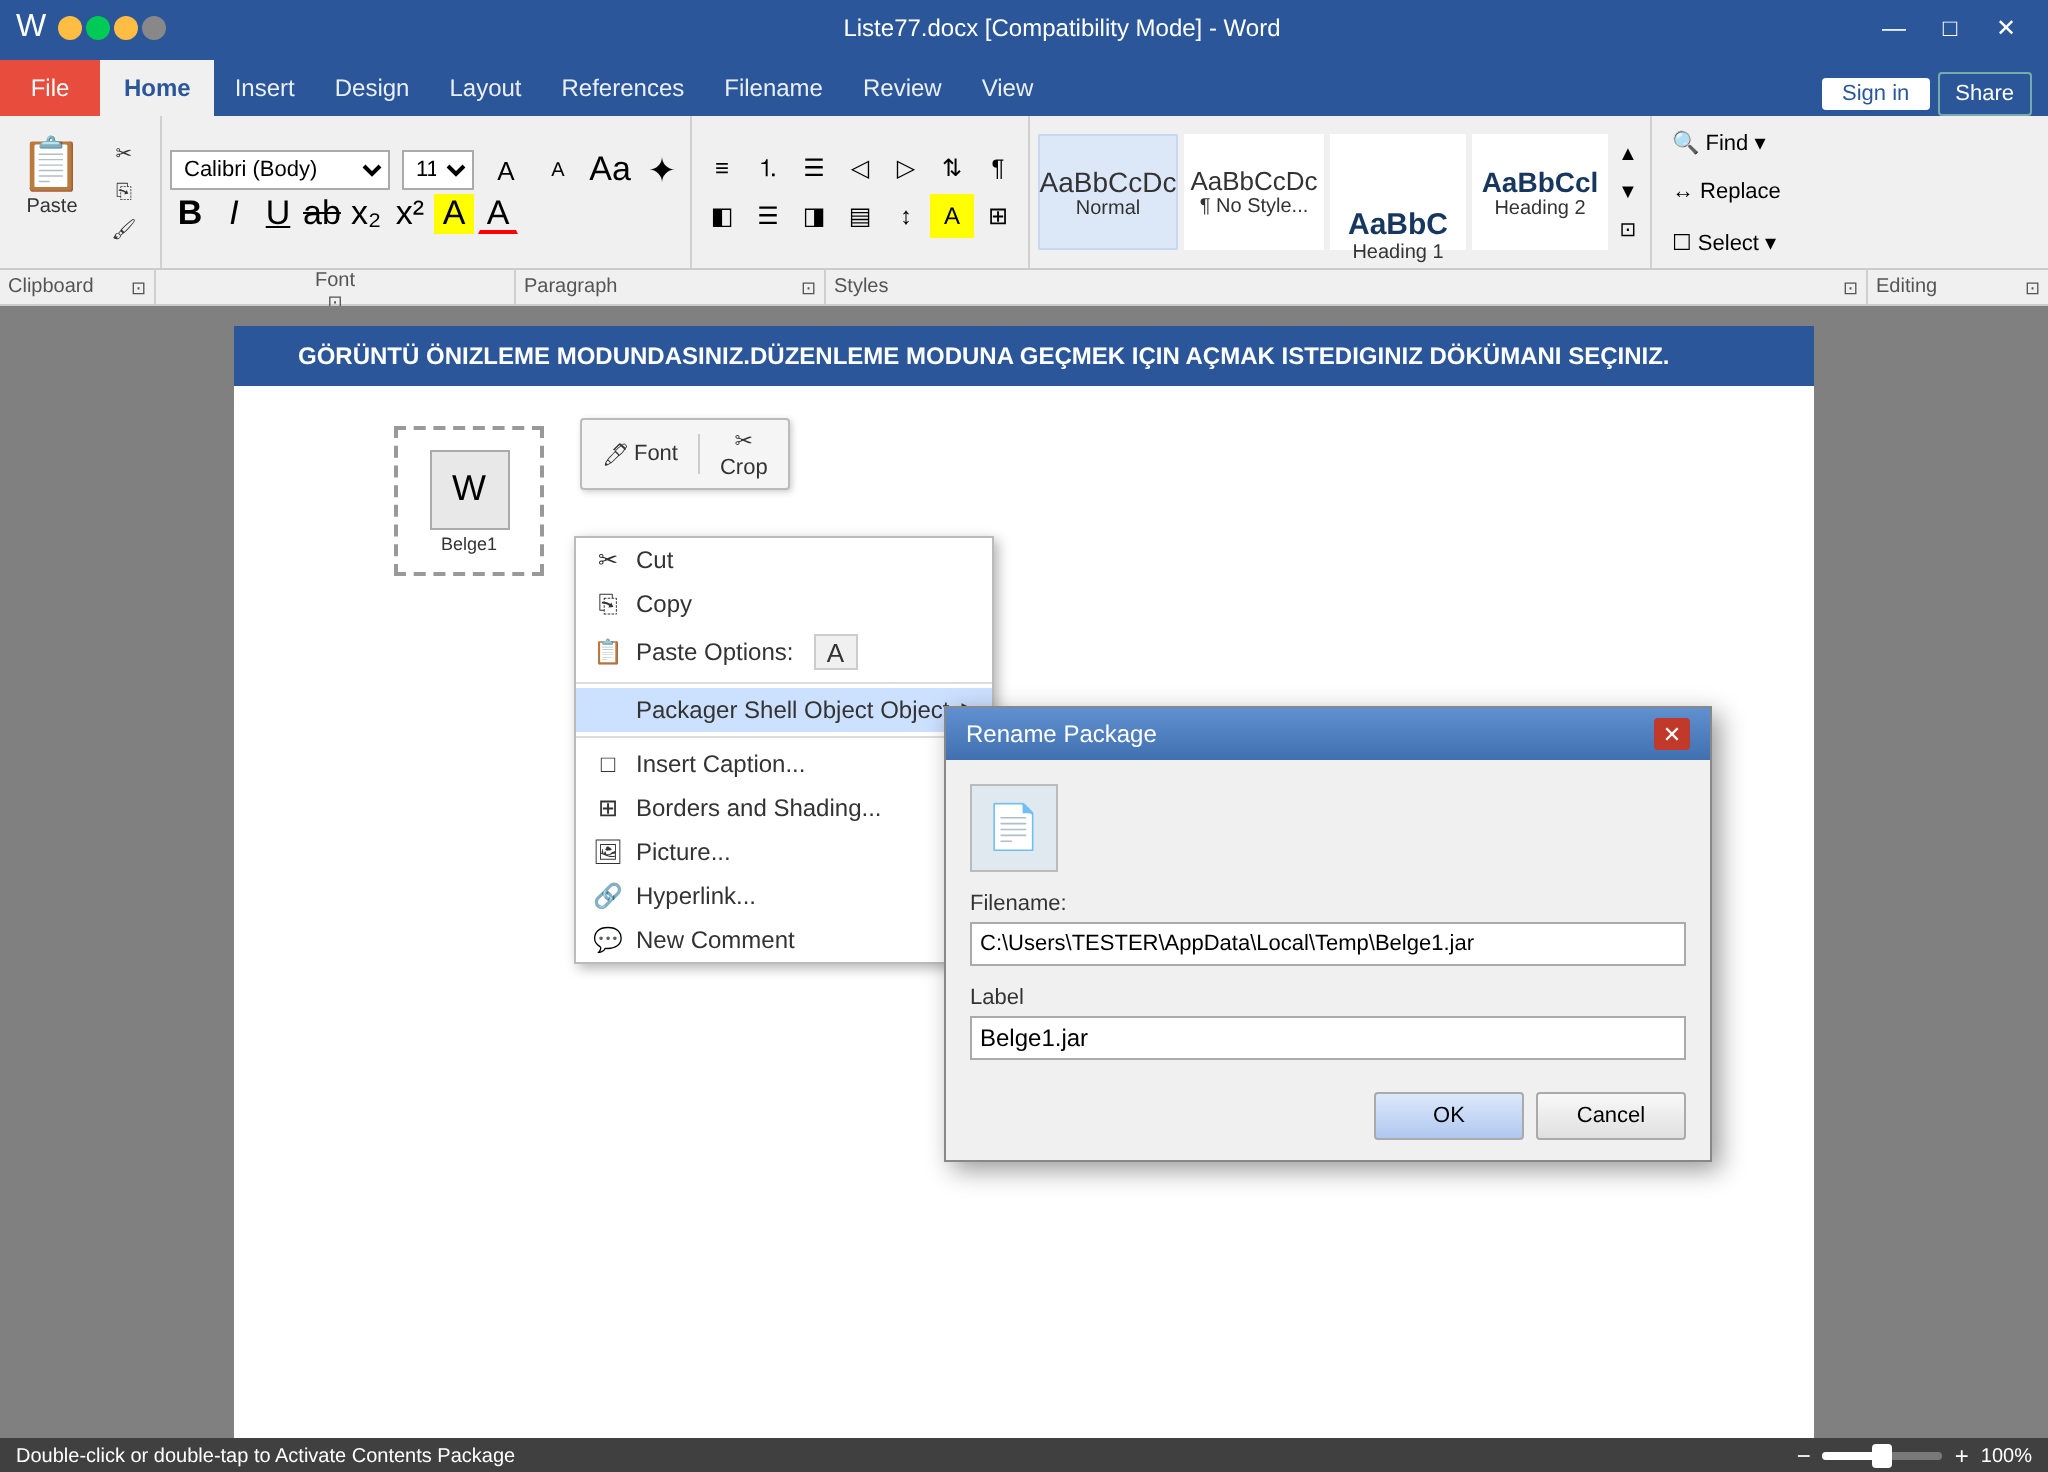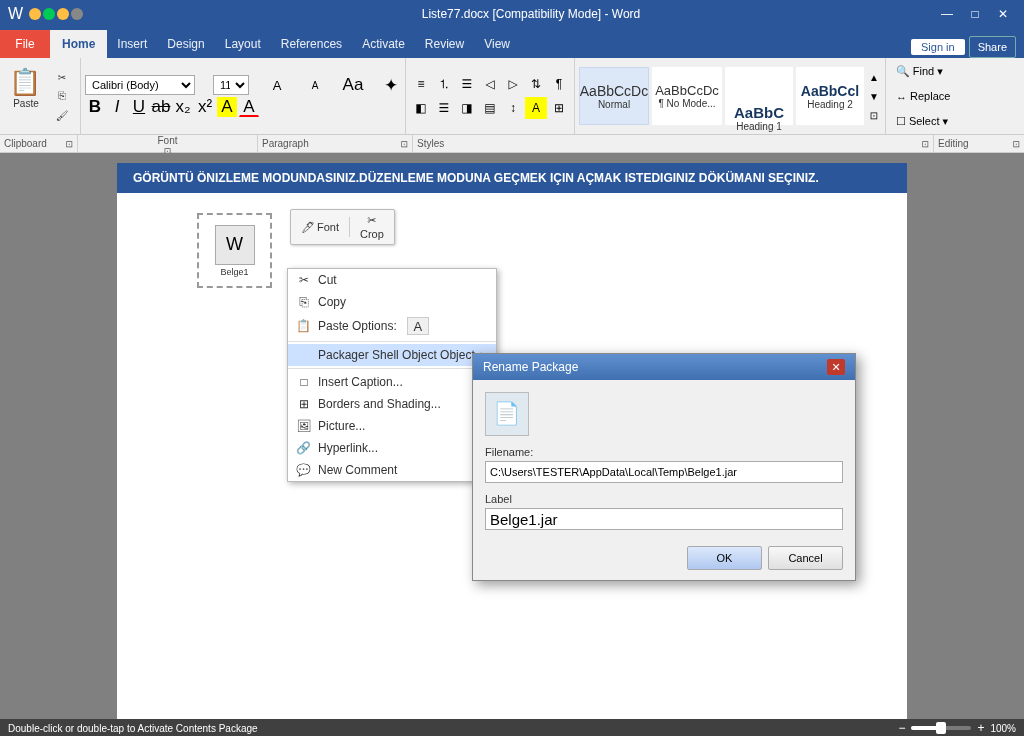--- a/index.html
+++ b/index.html
@@ -50,21 +50,21 @@
 </div>
 
 <div class="ribbon">
   <div style="display:flex; align-items:flex-end; height:30px; padding:0 0 0 0; background:#2b579a;">
     <div style="width:50px; height:28px; background:#e74c3c; display:flex; align-items:center; justify-content:center; color:white; font-size:12px; cursor:pointer;">File</div>
     <div style="padding:4px 12px; font-size:12px; color:white; background:#f0f0f0; color:#2b579a; font-weight:600; height:28px; display:flex; align-items:center; cursor:pointer;">Home</div>
     <div style="padding:4px 10px; font-size:12px; color:rgba(255,255,255,0.9); height:28px; display:flex; align-items:center; cursor:pointer;">Insert</div>
     <div style="padding:4px 10px; font-size:12px; color:rgba(255,255,255,0.9); height:28px; display:flex; align-items:center; cursor:pointer;">Design</div>
     <div style="padding:4px 10px; font-size:12px; color:rgba(255,255,255,0.9); height:28px; display:flex; align-items:center; cursor:pointer;">Layout</div>
     <div style="padding:4px 10px; font-size:12px; color:rgba(255,255,255,0.9); height:28px; display:flex; align-items:center; cursor:pointer;">References</div>
-    <div style="padding:4px 10px; font-size:12px; color:rgba(255,255,255,0.9); height:28px; display:flex; align-items:center; cursor:pointer;">Activate</div>
+    <div style="padding:4px 10px; font-size:12px; color:rgba(255,255,255,0.9); height:28px; display:flex; align-items:center; cursor:pointer;">Filename</div>
     <div style="padding:4px 10px; font-size:12px; color:rgba(255,255,255,0.9); height:28px; display:flex; align-items:center; cursor:pointer;">Review</div>
     <div style="padding:4px 10px; font-size:12px; color:rgba(255,255,255,0.9); height:28px; display:flex; align-items:center; cursor:pointer;">View</div>
     <div style="flex:1;"></div>
     <div style="display:flex; align-items:center; gap:4px; padding-right:8px;">
       <div style="background:#fff; color:#2b579a; padding:2px 10px; font-size:11px; height:16px; display:flex; align-items:center; cursor:pointer; border-radius:2px;">Sign in</div>
       <div style="border:1px solid #7aa; color:white; padding:2px 8px; font-size:11px; height:22px; display:flex; align-items:center; cursor:pointer; border-radius:2px;">Share</div>
     </div>
   </div>
 </div>
 
@@ -76,21 +76,21 @@
       <span>Paste</span>
     </button>
     <div style="display:flex;flex-direction:column;gap:1px;justify-content:center;">
       <button class="small-btn">✂</button>
       <button class="small-btn">⎘</button>
       <button class="small-btn">🖌</button>
     </div>
   </div>
 
   <div style="display:flex; flex-direction:column; border-right:1px solid #d0d0d0; padding:2px 4px; justify-content:center;">
-    <div style="display:flex;gap:18px;margin-bottom:2px;">
+    <div style="display:flex;gap:6px;margin-bottom:2px;">
       <select style="height:20px;font-size:11px;border:1px solid #aaa;background:white;padding:0 2px;width:110px;"><option>Calibri (Body)</option></select>
       <select style="height:20px;font-size:11px;border:1px solid #aaa;background:white;padding:0 2px;width:36px;"><option>11</option></select>
       <button class="font-btn" style="font-size:13px;">A</button>
       <button class="font-btn" style="font-size:10px;">A</button>
       <button class="font-btn">Aa</button>
       <button class="font-btn">✦</button>
     </div>
     <div style="display:flex;gap:2px;">
       <button class="font-btn bold">B</button>
       <button class="font-btn italic">I</button>
@@ -124,21 +124,21 @@
     </div>
   </div>
 
   <div style="display:flex; align-items:center; border-right:1px solid #d0d0d0; padding:2px 4px; gap:3px;">
     <div style="width:70px;height:58px;border:1px solid #c8d8f0;background:#dce8f8;cursor:pointer;display:flex;flex-direction:column;align-items:center;justify-content:center;padding:2px;">
       <div style="font-size:14px;color:#333;">AaBbCcDc</div>
       <div style="font-size:10px;color:#333;">Normal</div>
     </div>
     <div style="width:70px;height:58px;border:1px solid transparent;background:white;cursor:pointer;display:flex;flex-direction:column;align-items:center;justify-content:center;padding:2px;">
       <div style="font-size:13px;color:#333;">AaBbCcDc</div>
-      <div style="font-size:10px;color:#333;">¶ No Mode...</div>
+      <div style="font-size:10px;color:#333;">¶ No Style...</div>
     </div>
     <div style="width:68px;height:58px;border:1px solid transparent;background:white;cursor:pointer;display:flex;flex-direction:column;align-items:center;justify-content:center;padding:2px;">
       <div style="font-size:15px;font-weight:bold;color:#17375e;margin-top:44px;">AaBbC</div>
       <div style="font-size:10px;color:#333;">Heading 1</div>
     </div>
     <div style="width:68px;height:58px;border:1px solid transparent;background:white;cursor:pointer;display:flex;flex-direction:column;align-items:center;justify-content:center;padding:2px;">
       <div style="font-size:14px;font-weight:bold;color:#17375e;">AaBbCcl</div>
       <div style="font-size:10px;color:#333;">Heading 2</div>
     </div>
     <div style="display:flex;flex-direction:column;gap:1px;">
@@ -173,21 +173,21 @@
       <span style="font-size:9px;cursor:pointer;">⊡</span>
   </div>
   <div style="width:90px;font-size:10px;color:#555;display:flex;align-items:center;justify-content:space-between;padding:0 4px;">
     <span>Editing</span>
       <span style="font-size:9px;cursor:pointer;">⊡</span>
   </div>
 </div>
 
 <div style="background:#808080; height:calc(736px - 28px - 88px - 18px - 18px); display:flex; flex-direction:column; align-items:center; position:relative; overflow:hidden;">
 
-  <div style="width:790px; background:#2b579a; color:white; padding:8px 16px; font-size:12px; font-weight:bold; margin-top:10px; text-transform:uppercase;">Görüntü önizleme modundasınız.düzenleme moduna geçmek için açmak istediginiz dökümanı seçiniz.</div>
+  <div style="width:790px; background:#2b579a; color:white; padding:8px 32px; font-size:12px; font-weight:bold; margin-top:10px; text-transform:uppercase;">Görüntü önizleme modundasınız.düzenleme moduna geçmek için açmak istediginiz dökümanı seçiniz.</div>
 
   <div style="background:white; width:790px; flex:1; padding:30px; position:relative;">
 
     <div style="position:absolute; top:20px; left:80px; width:75px; height:75px; border:2px dashed #999; display:flex; flex-direction:column; align-items:center; justify-content:center; cursor:pointer;">
       <div style="width:40px;height:40px;background:#e8e8e8;border:1px solid #aaa;display:flex;align-items:center;justify-content:center;font-size:18px;">W</div>
       <div style="font-size:9px;color:#333;margin-top:2px;">Belge1</div>
     </div>
   </div>
 
   <div style="position:absolute; top:56px; left:290px; background:#f5f5f5; border:1px solid #bbb; border-radius:2px; display:flex; align-items:center; padding:2px 4px; gap:4px; box-shadow:1px 1px 3px rgba(0,0,0,0.2); z-index:50;">
@@ -254,21 +254,21 @@
   <div style="position:absolute; top:200px; left:472px; width:384px; background:#f0f0f0; border:1px solid #888; box-shadow:4px 4px 12px rgba(0,0,0,0.4); z-index:200;">
     <div style="background:linear-gradient(to bottom, #6090d0, #4070b0); color:white; padding:5px 10px; font-size:12px; display:flex; align-items:center; justify-content:space-between;">
       <span>Rename Package</span>
       <button style="background:#c0392b;border:none;color:white;width:18px;height:16px;cursor:pointer;font-size:11px;display:flex;align-items:center;justify-content:center;border-radius:2px;">✕</button>
     </div>
     <div style="padding:12px;">
       <div style="width:44px;height:44px;background:#e0e8f0;border:1px solid #bbb;display:flex;align-items:center;justify-content:center;font-size:22px;margin-bottom:10px;">📄</div>
       <div style="font-size:11px;color:#333;margin-bottom:3px;">Filename:</div>
       <input type="text" style="width: 100%; height: 22px; border: 1px solid rgb(170, 170, 170); background: white; padding: 0px 4px; font-size: 11px; margin-bottom: 10px;" value="C:\Users\TESTER\AppData\Local\Temp\Belge1.jar">
       <div style="font-size:11px;color:#333;margin-bottom:3px;">Label</div>
-      <input type="text" style="width: 100%; height: 22px; border: 1px solid rgb(170, 170, 170); background: white; padding: 0px 4px; font-size: 15px;" value="Belge1.jar">
+      <input type="text" style="width: 100%; height: 22px; border: 1px solid rgb(170, 170, 170); background: white; padding: 0px 4px; font-size: 12px;" value="Belge1.jar">
     </div>
     <div style="display:flex;justify-content:flex-end;gap:6px;padding:4px 12px 10px;">
       <button style="width:75px;height:24px;border:1px solid #aaa;background:linear-gradient(to bottom,#dce8fb,#b0c8f0);cursor:pointer;font-size:11px;border-radius:2px;">OK</button>
       <button style="width:75px;height:24px;border:1px solid #aaa;background:linear-gradient(to bottom,#f8f8f8,#e0e0e0);cursor:pointer;font-size:11px;border-radius:2px;">Cancel</button>
     </div>
   </div>
 
   <div style="position:absolute;bottom:0;width:100%;background:#404040;height:18px;display:flex;align-items:center;justify-content:space-between;padding:0 8px;color:white;font-size:10px;">
     <span>Double-click or double-tap to Activate Contents Package</span>
     <div style="display:flex;align-items:center;gap:6px;">

